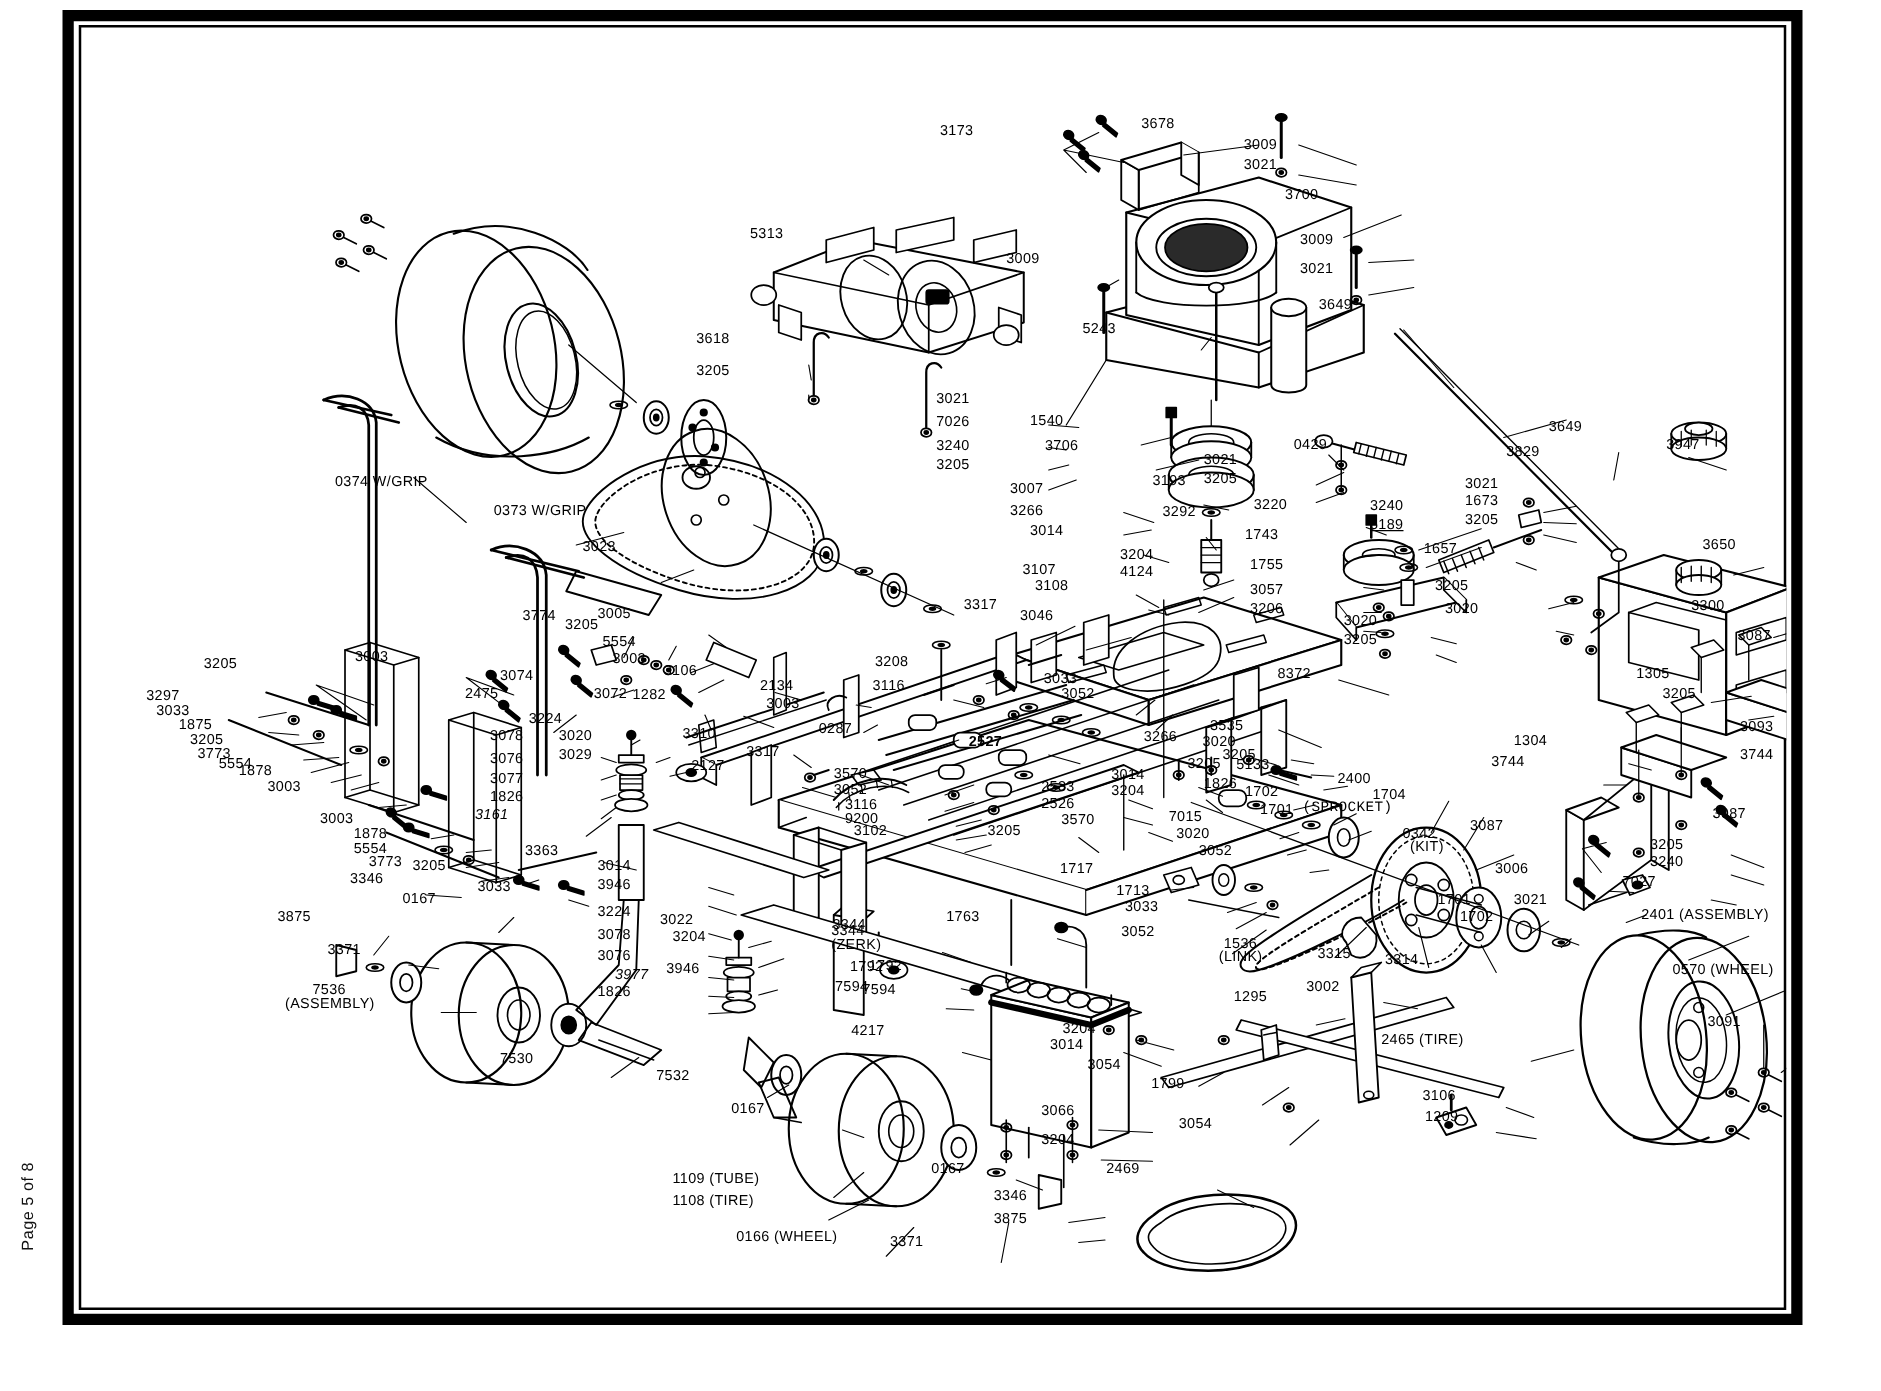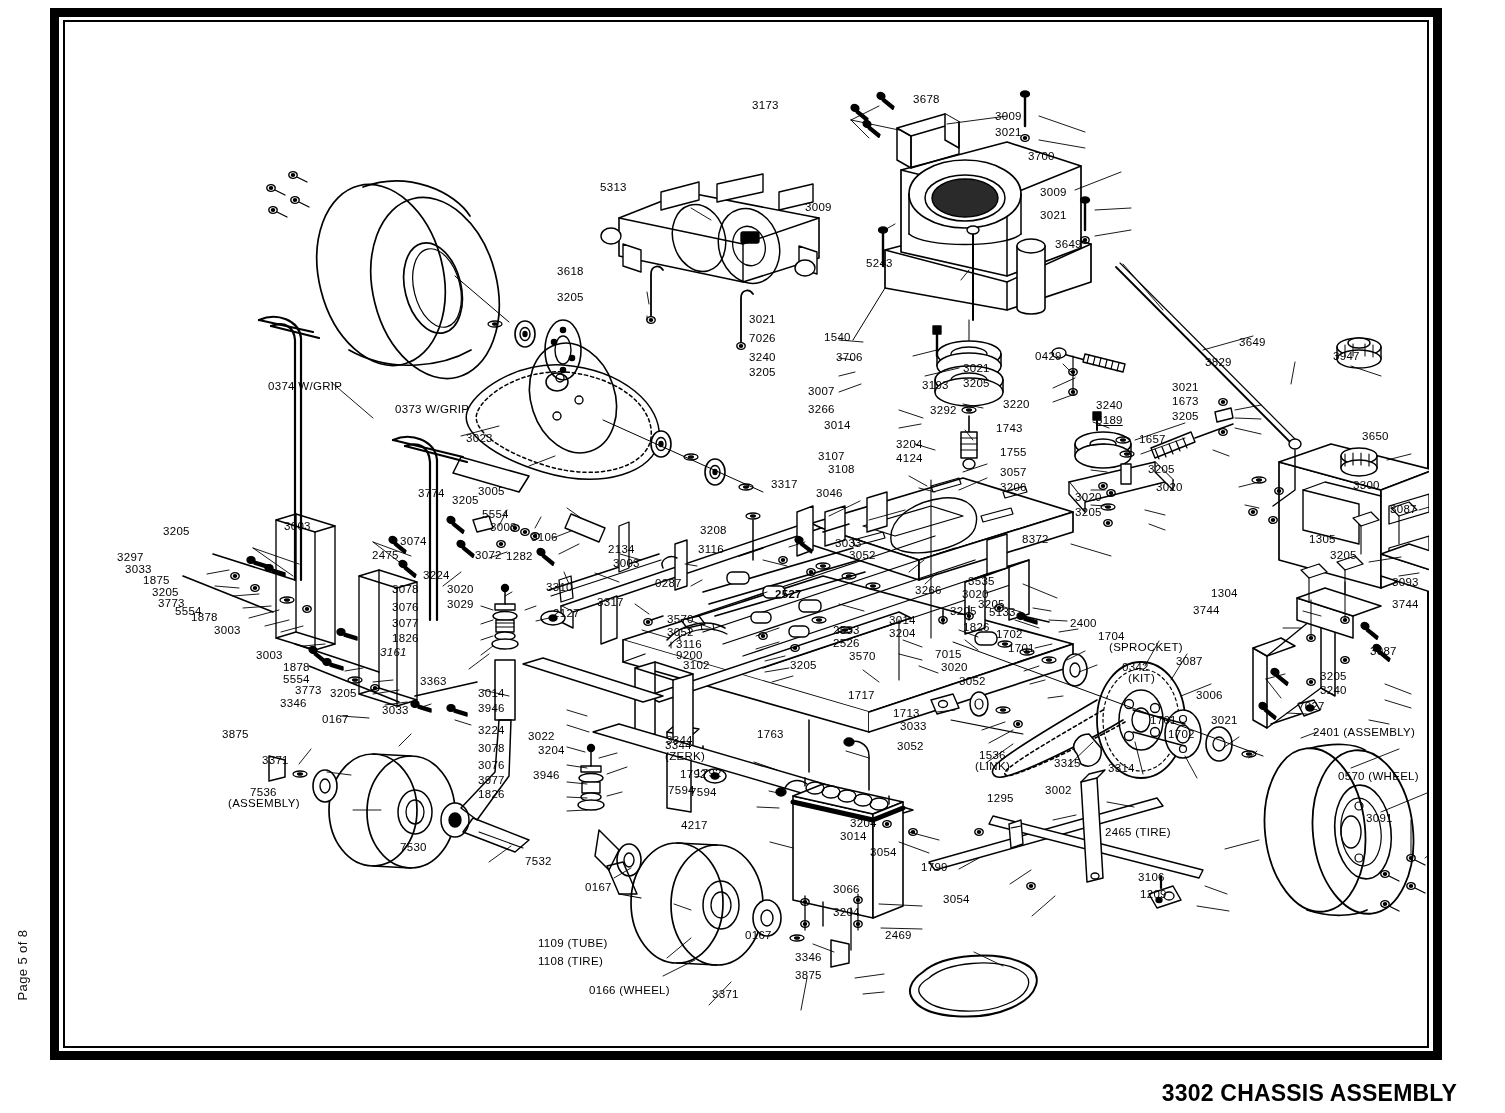--- a/index.html
+++ b/index.html
@@ -32,21 +32,20 @@
 </head>
 <body>
 
 <div id="page">
 
   <div class="frame-outer"></div>
   <div class="frame-inner"></div>
 
   <div class="page-label">Page 5 of 8</div>
 
-  <div class="sheet-title">3302 CHASSIS ASSEMBLY</div>
 
   <div id="art">
   <svg viewBox="0 0 1366 1028" xmlns="http://www.w3.org/2000/svg">
     <defs>
       <g id="bolt">
         <ellipse cx="0" cy="0" rx="4" ry="3.4" fill="#000"></ellipse>
         <path d="M3,1 L16,5 L16,8 L3,4 Z" fill="#000"></path>
       </g>
       <g id="nutsm">
         <ellipse cx="0" cy="0" rx="4.2" ry="3.4" fill="none" stroke="#000" stroke-width="1.4"></ellipse>
@@ -1045,21 +1044,21 @@
       <div class="cl" style="left: 889px; top: 627px;">3204</div>
       <div class="cl" style="left: 915px; top: 584px;">3266</div>
       <div class="cl" style="left: 962px; top: 588px;">3020</div>
       <div class="cl" style="left: 978px; top: 598px;">3205</div>
       <div class="cl" style="left: 989px; top: 606px;">5133</div>
       <div class="cl" style="left: 963px; top: 621px;">1826</div>
       <div class="cl" style="left: 996px; top: 628px;">1702</div>
       <div class="cl" style="left: 1008px; top: 642px;">1701</div>
       <div class="cl" style="left: 1070px; top: 617px;">2400</div>
       <div class="cl" style="left: 1098px; top: 630px;">1704</div>
-      <div class="cl" style="left: 1109px; top: 641px;">(SPROCKET)</div>
+      <div class="cl" style="left: 1042px; top: 641px; font-family: Liberation Mono, monospace;">(SPROCKET)</div>
       <div class="cl" style="left: 1122px; top: 661px;">0342</div>
       <div class="cl" style="left: 1128px; top: 672px;">(KIT)</div>
       <div class="cl" style="left: 935px; top: 648px;">7015</div>
       <div class="cl" style="left: 941px; top: 661px;">3020</div>
       <div class="cl" style="left: 959px; top: 675px;">3052</div>
       <div class="cl" style="left: 979px; top: 749px;">1536</div>
       <div class="cl" style="left: 975px; top: 760px;">(LINK)</div>
       <div class="cl" style="left: 1054px; top: 757px;">3315</div>
       <div class="cl" style="left: 1108px; top: 762px;">3314</div>
       <div class="cl" style="left: 1150px; top: 714px;">1701</div>
@@ -1087,21 +1086,21 @@
       <div class="cl" style="left: 870px; top: 846px;">3054</div>
       <div class="cl" style="left: 921px; top: 861px;">1799</div>
       <div class="cl" style="left: 943px; top: 893px;">3054</div>
       <div class="cl" style="left: 478px; top: 687px;">3014</div>
       <div class="cl" style="left: 478px; top: 702px;">3946</div>
       <div class="cl" style="left: 478px; top: 724px;">3224</div>
       <div class="cl" style="left: 528px; top: 730px;">3022</div>
       <div class="cl" style="left: 478px; top: 742px;">3078</div>
       <div class="cl" style="left: 538px; top: 744px;">3204</div>
       <div class="cl" style="left: 478px; top: 759px;">3076</div>
-      <div class="cl" style="left: 478px; top: 774px;">3977</div>
+      <div class="cl" style="left: 492px; top: 774px; font-style: italic;">3977</div>
       <div class="cl" style="left: 478px; top: 788px;">1826</div>
       <div class="cl" style="left: 533px; top: 769px;">3946</div>
       <div class="cl" style="left: 666px; top: 734px;">3344</div>
       <div class="cl" style="left: 695px; top: 767px;">1792</div>
       <div class="cl" style="left: 690px; top: 786px;">7594</div>
       <div class="cl" style="left: 525px; top: 855px;">7532</div>
       <div class="cl" style="left: 585px; top: 881px;">0167</div>
       <div class="cl" style="left: 538px; top: 937px;">1109 (TUBE)</div>
       <div class="cl" style="left: 538px; top: 955px;">1108 (TIRE)</div>
       <div class="cl" style="left: 589px; top: 984px;">0166 (WHEEL)</div>

